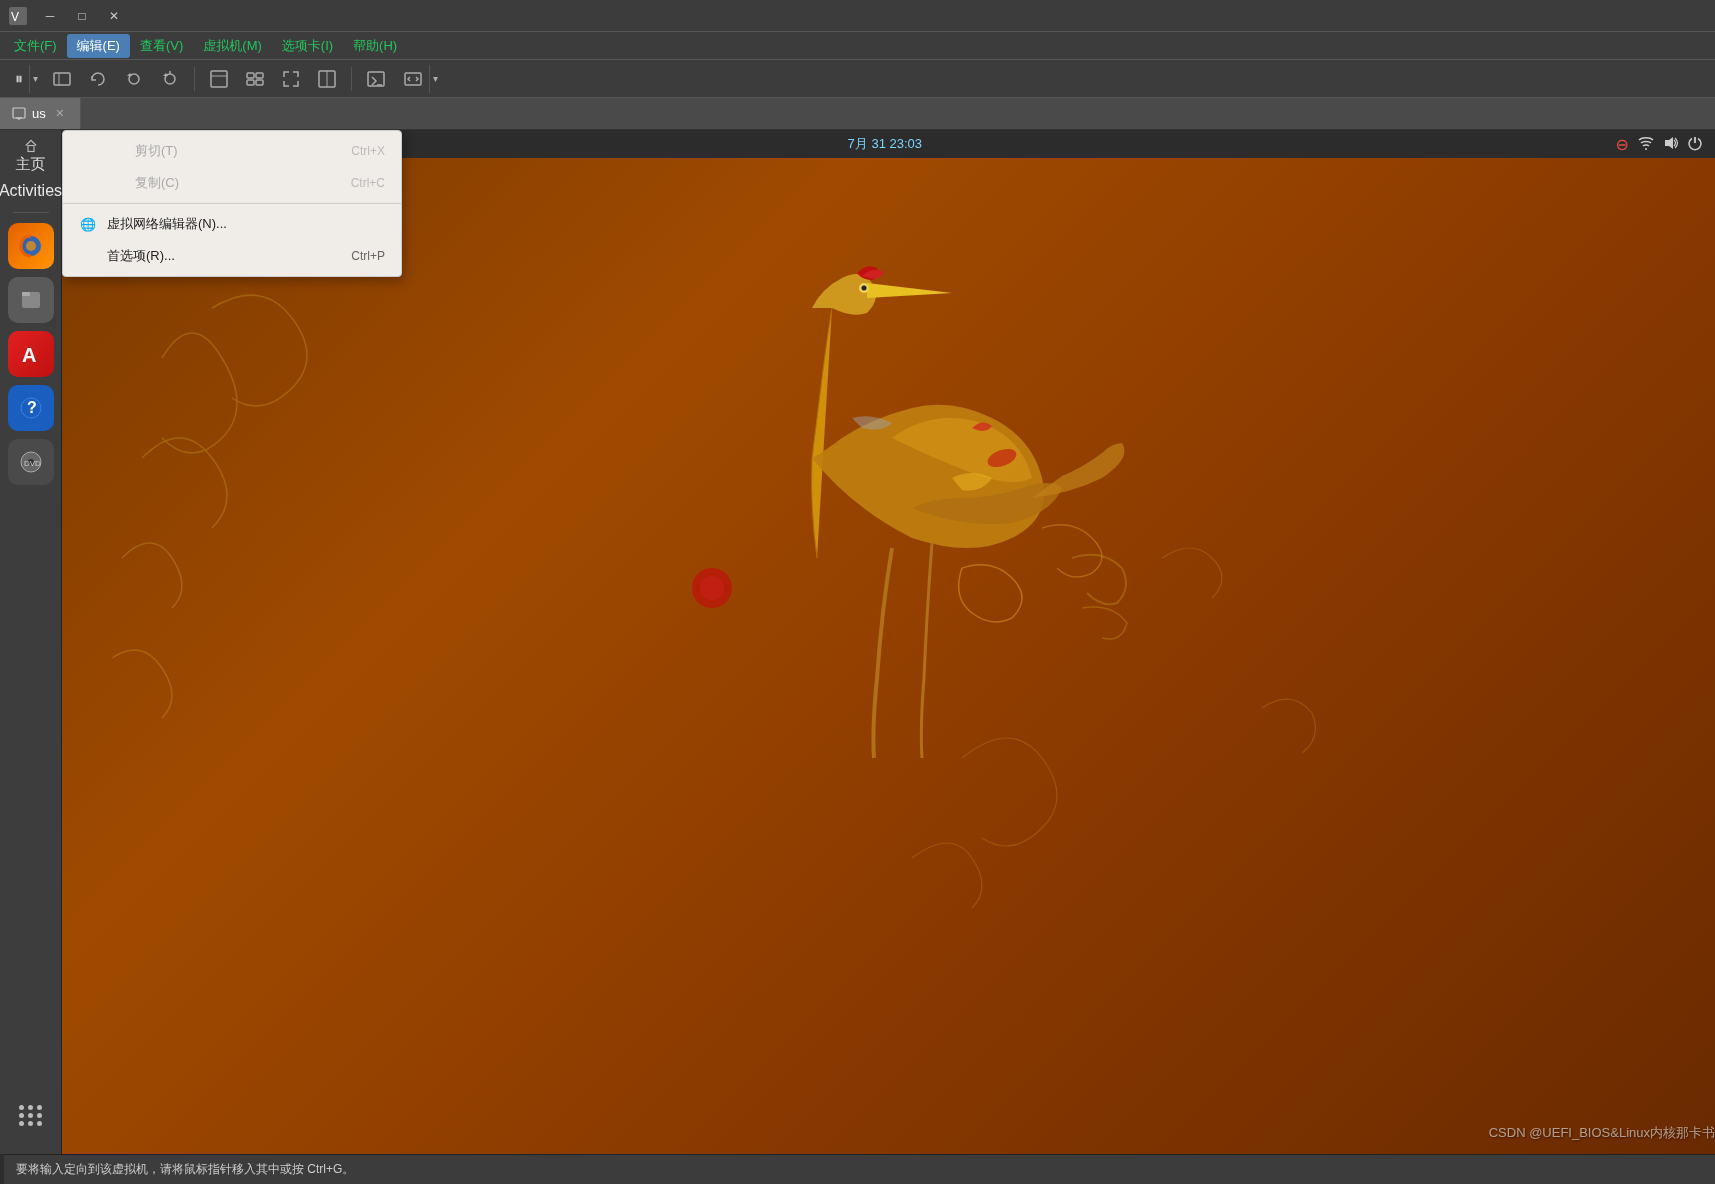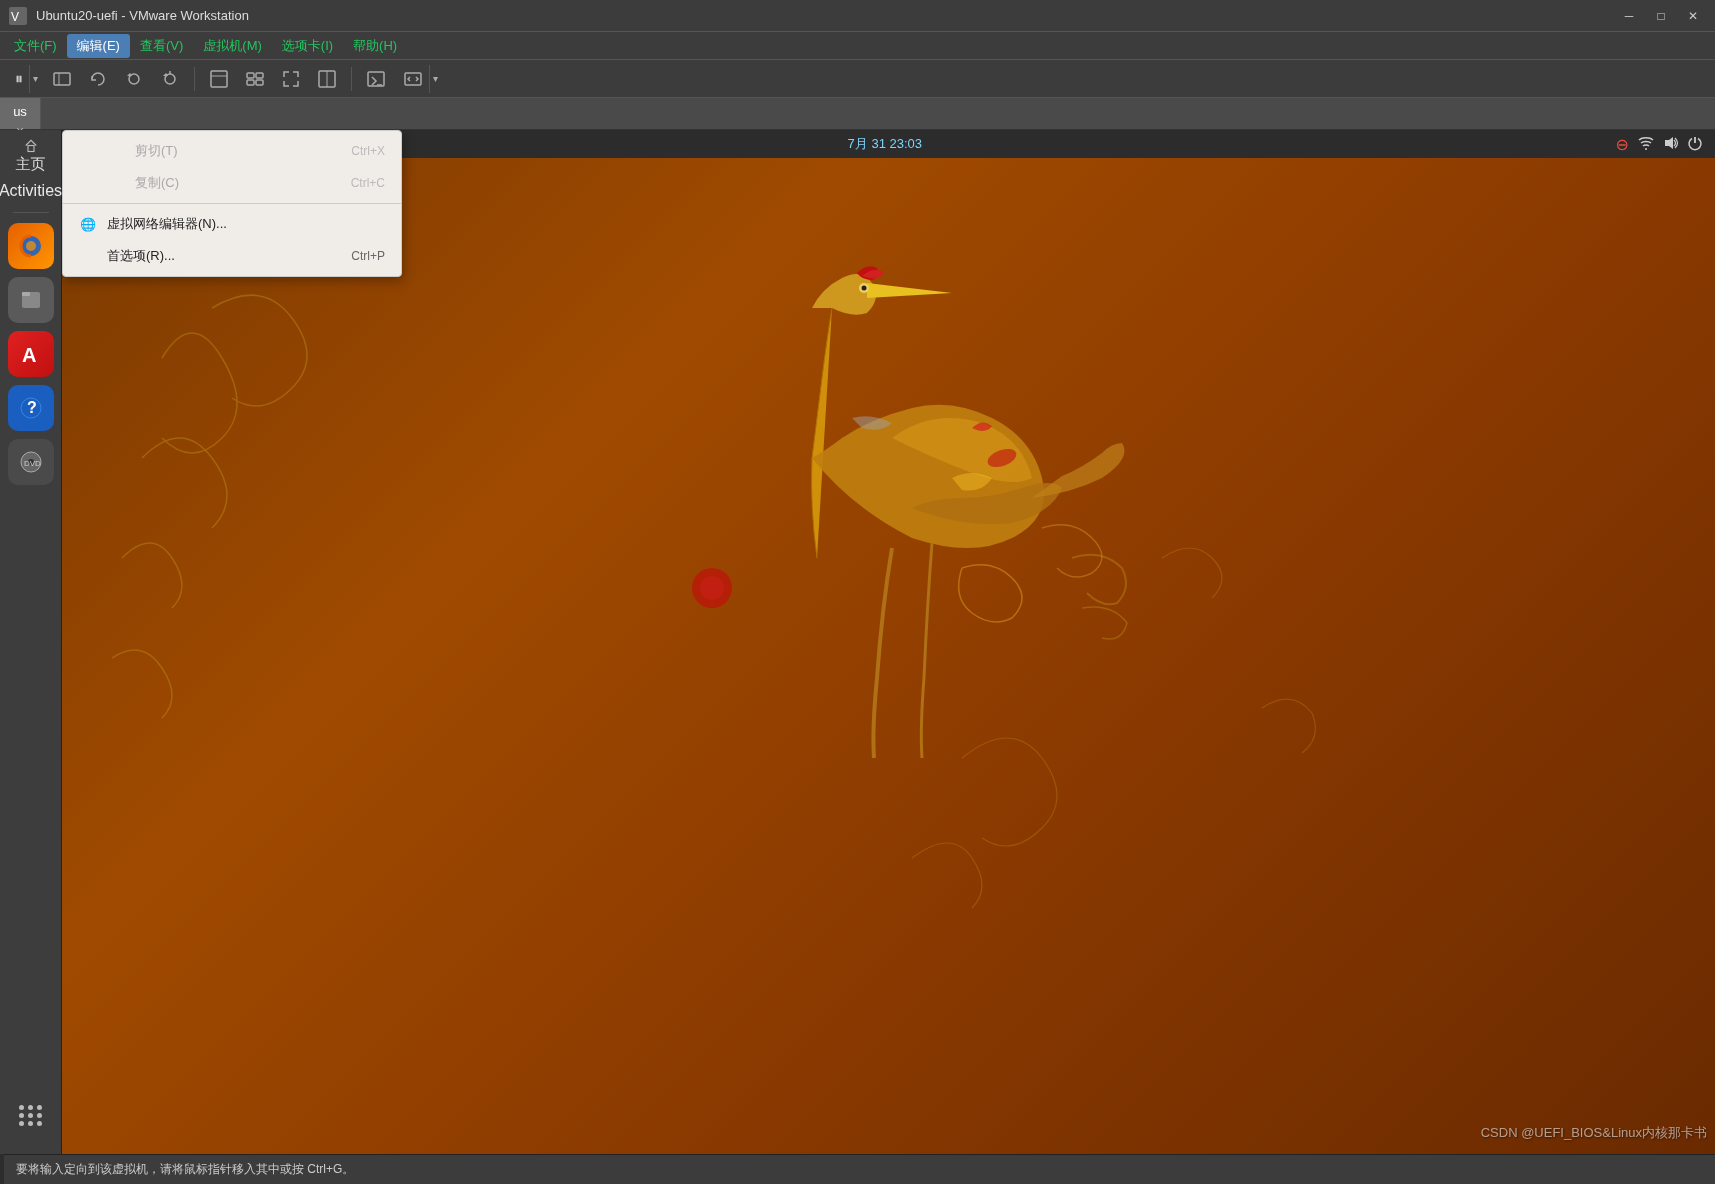--- a/index.html
+++ b/index.html
@@ -113,21 +113,21 @@
     .tab {
       display: flex; align-items: center;
       padding: 0 12px;
       color: #ccc;
       font-size: 13px;
       cursor: pointer;
       border-right: 1px solid #555;
       gap: 6px;
       background: #5a5a5a;
     }
-    .tab.active { background: #6a6a6a; color: #fff; flex-direction: column; }
+    .tab.active { background: #6a6a6a; color: #fff; }
     .tab-close {
       width: 16px; height: 16px;
       display: flex; align-items: center; justify-content: center;
       border-radius: 50%;
       font-size: 11px;
       color: #aaa;
       cursor: pointer;
     }
 
     
@@ -292,21 +292,21 @@
     }
     .statusbar-text {
       color: #ccc;
       font-size: 12px;
     }
 
     
     .watermark {
       position: absolute;
       bottom: 12px;
-      right: 8px;
+      right: 0;
       color: rgba(255,255,255,0.55);
       font-size: 13px;
       font-weight: 500;
       text-shadow: 1px 1px 2px rgba(0,0,0,0.5);
       pointer-events: none;
       text-align: right;
     }
 
     
     .dot-grid {
@@ -319,21 +319,20 @@
 </head>
 <body>
 
 <div class="titlebar">
   <div class="titlebar-icon">
     <svg viewBox="0 0 18 18" fill="none">
       <rect width="18" height="18" rx="2" fill="#666"></rect>
       <text x="2" y="14" font-size="12" fill="#fff">V</text>
     </svg>
   </div>
-  <span class="titlebar-title">Ubuntu20-uefi - VMware Workstation</span>
   <div class="titlebar-controls">
     <div class="titlebar-btn">─</div>
     <div class="titlebar-btn">□</div>
     <div class="titlebar-btn close">✕</div>
   </div>
 </div>
 
 <div class="menubar">
   <div class="menu-item">文件(F)</div>
   <div class="menu-item active">编辑(E)</div>

